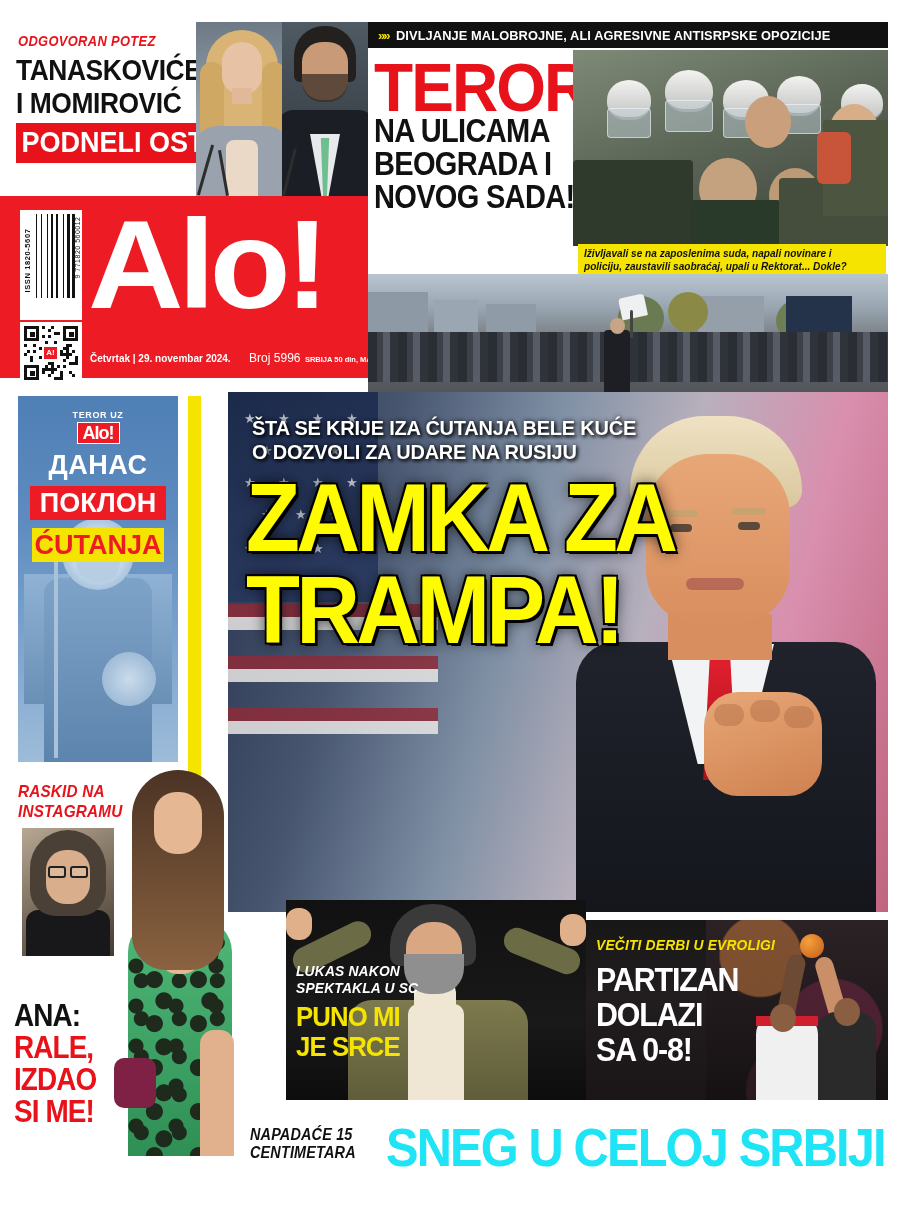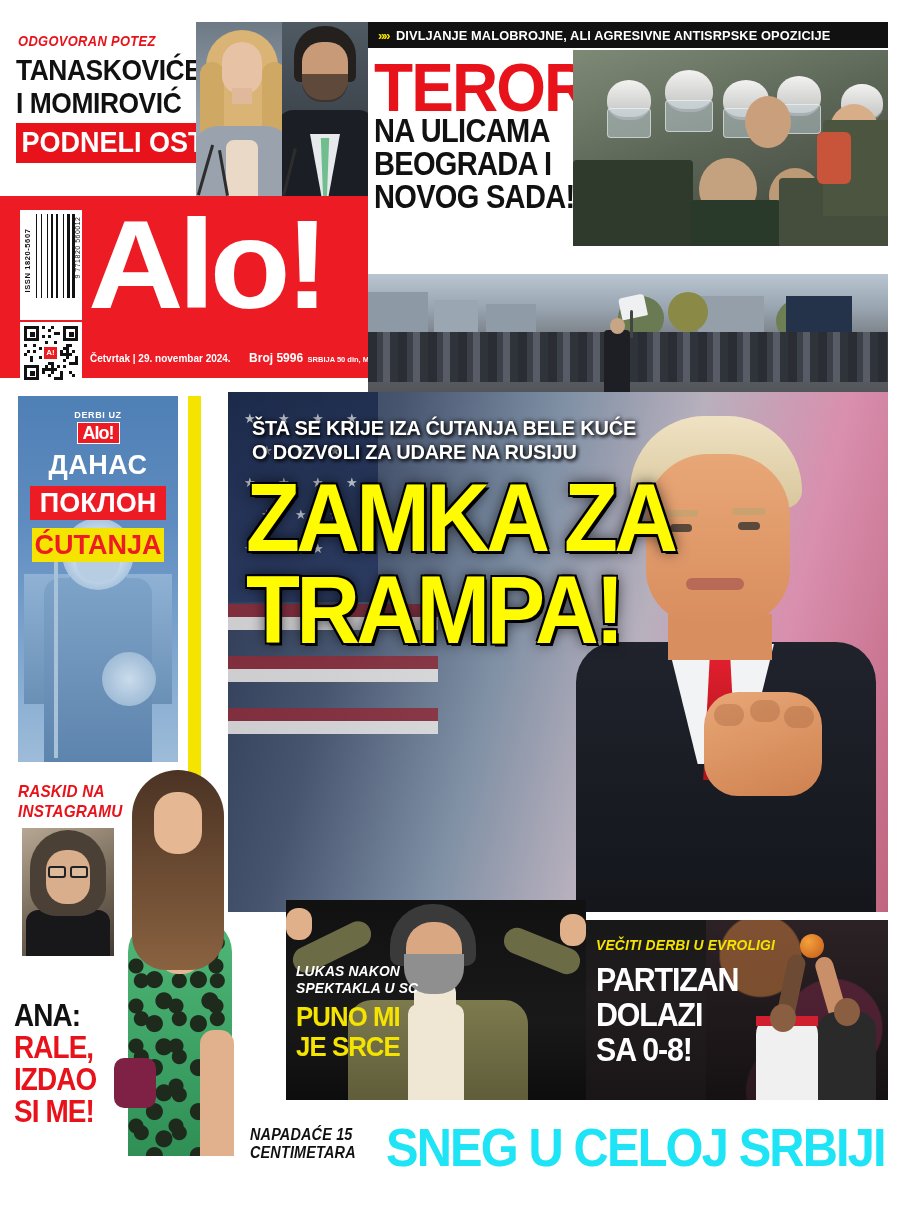--- a/index.html
+++ b/index.html
@@ -81,21 +81,21 @@
   #qr canvas, #qr div.cell { position:absolute; background:#111; }
   .qr-eye { position:absolute; width:15px; height:15px; border:3px solid #111; background:#fff; }
   .qr-eye::after { content:''; position:absolute; left:3px; top:3px; width:5px; height:5px; background:#111; }
   #qr-logo { position:absolute; left:19px; top:20px; width:15px; height:14px;
     background:#ed1c24; border:1.5px solid #fff; color:#fff; font-size:8px;
     font-weight:bold; line-height:12px; text-align:center; }
   #logo { left:88px; top:6px; color:#fff; font-weight:bold; font-size:126px;
     line-height:126px; letter-spacing:-5px; transform:scaleX(1.05); transform-origin:left top; }
   #issue-line { left:90px; top:152px; width:265px; color:#fff; white-space:nowrap; }
   #issue-date { font-size:10px; font-weight:bold; }
-  #issue-no { font-size:12px; font-weight:bold; margin-left:14px; }
+  #issue-no { font-size:12px; font-weight:normal; margin-left:14px; }
   #issue-prices { font-size:7.5px; font-weight:bold; letter-spacing:0; }
 
   
   #topright { left:368px; top:22px; width:520px; height:356px; background:#fff; }
   #tr-band { left:0; top:0; width:520px; height:26px; background:#111;
     display:flex; align-items:center; }
   #tr-chev { color:#f5e400; font-size:13px; font-weight:bold; letter-spacing:-2px;
     margin-left:10px; margin-right:8px; }
   #tr-band-txt { color:#fff; font-weight:bold; font-size:13.5px; letter-spacing:.1px;
     transform:scaleX(.95); transform-origin:left center; white-space:nowrap; }
@@ -455,20 +455,23 @@
       <div class="crowdhead" style="left:256px;top:54px;width:50px;height:56px;background:#d8ae89;"></div>
       <div class="crowdhead" style="left:126px;top:108px;width:58px;height:62px;background:#c5a27f;"></div>
       <div class="crowdhead" style="left:196px;top:118px;width:52px;height:56px;background:#bd9a76;"></div>
       <div class="pers" style="left:0;top:110px;width:120px;height:86px;background:#2f3a2c;"></div>
       <div class="pers" style="left:118px;top:150px;width:90px;height:46px;background:#2a3a2a;"></div>
       <div class="pers" style="left:206px;top:128px;width:110px;height:68px;background:#454d3d;"></div>
       <div class="pers" style="left:250px;top:70px;width:70px;height:96px;background:#4b5540;"></div>
       <div class="pers" style="left:244px;top:82px;width:34px;height:52px;background:#c8543a;border-radius:6px;"></div>
     </div>
 
+    <div class="abs" id="tr-cap">
+      <p>Iživljavali se na zaposlenima suda, napali novinare i policiju, zaustavili saobraćaj, upali u Rektorat... Dokle?</p>
+    </div>
 
     <div class="abs" id="tr-photo2">
       <div class="bldg" style="left:0;top:18px;width:60px;height:62px;background:#8d99a4;"></div>
       <div class="bldg" style="left:66px;top:26px;width:44px;height:54px;background:#9aa6b1;"></div>
       <div class="bldg" style="left:118px;top:30px;width:50px;height:50px;background:#8f9ba6;"></div>
       <div class="bldg" style="left:330px;top:22px;width:66px;height:58px;background:#949fa9;"></div>
       <div class="tree" style="left:250px;top:22px;width:46px;height:44px;"></div>
       <div class="tree" style="left:300px;top:18px;width:40px;height:40px;background:#8a8a46;"></div>
       <div class="tree" style="left:408px;top:24px;width:52px;height:46px;background:#6f7f55;"></div>
       <div class="bldg" style="left:418px;top:22px;width:66px;height:36px;background:#24324a;"></div>
@@ -485,21 +488,21 @@
   <div class="abs" id="promo">
     <div class="icon-art">
       <div class="ang-wing" style="left:6px;"></div>
       <div class="ang-wing" style="right:6px;"></div>
       <div class="ang-body"></div>
       <div class="ang-staff"></div>
       <div class="halo"></div>
       <div class="ang-face"></div>
       <div class="ang-disc"></div>
     </div>
-    <div class="abs" id="promo-only">DERBI UZ</div>
+    <div class="abs" id="promo-only">TEROR UZ</div>
     <div class="abs" id="promo-alo">
       <span>Alo!</span>
     </div>
     <div class="abs" id="promo-poklon">ПОКЛОН</div>
     <div class="abs" id="promo-danas">ДАНАС</div>
     <div class="abs" id="promo-magnet">ĆUTANJA</div>
   </div>
   <div class="abs" id="yellow-div"></div>
 
   <div class="abs" id="main">

